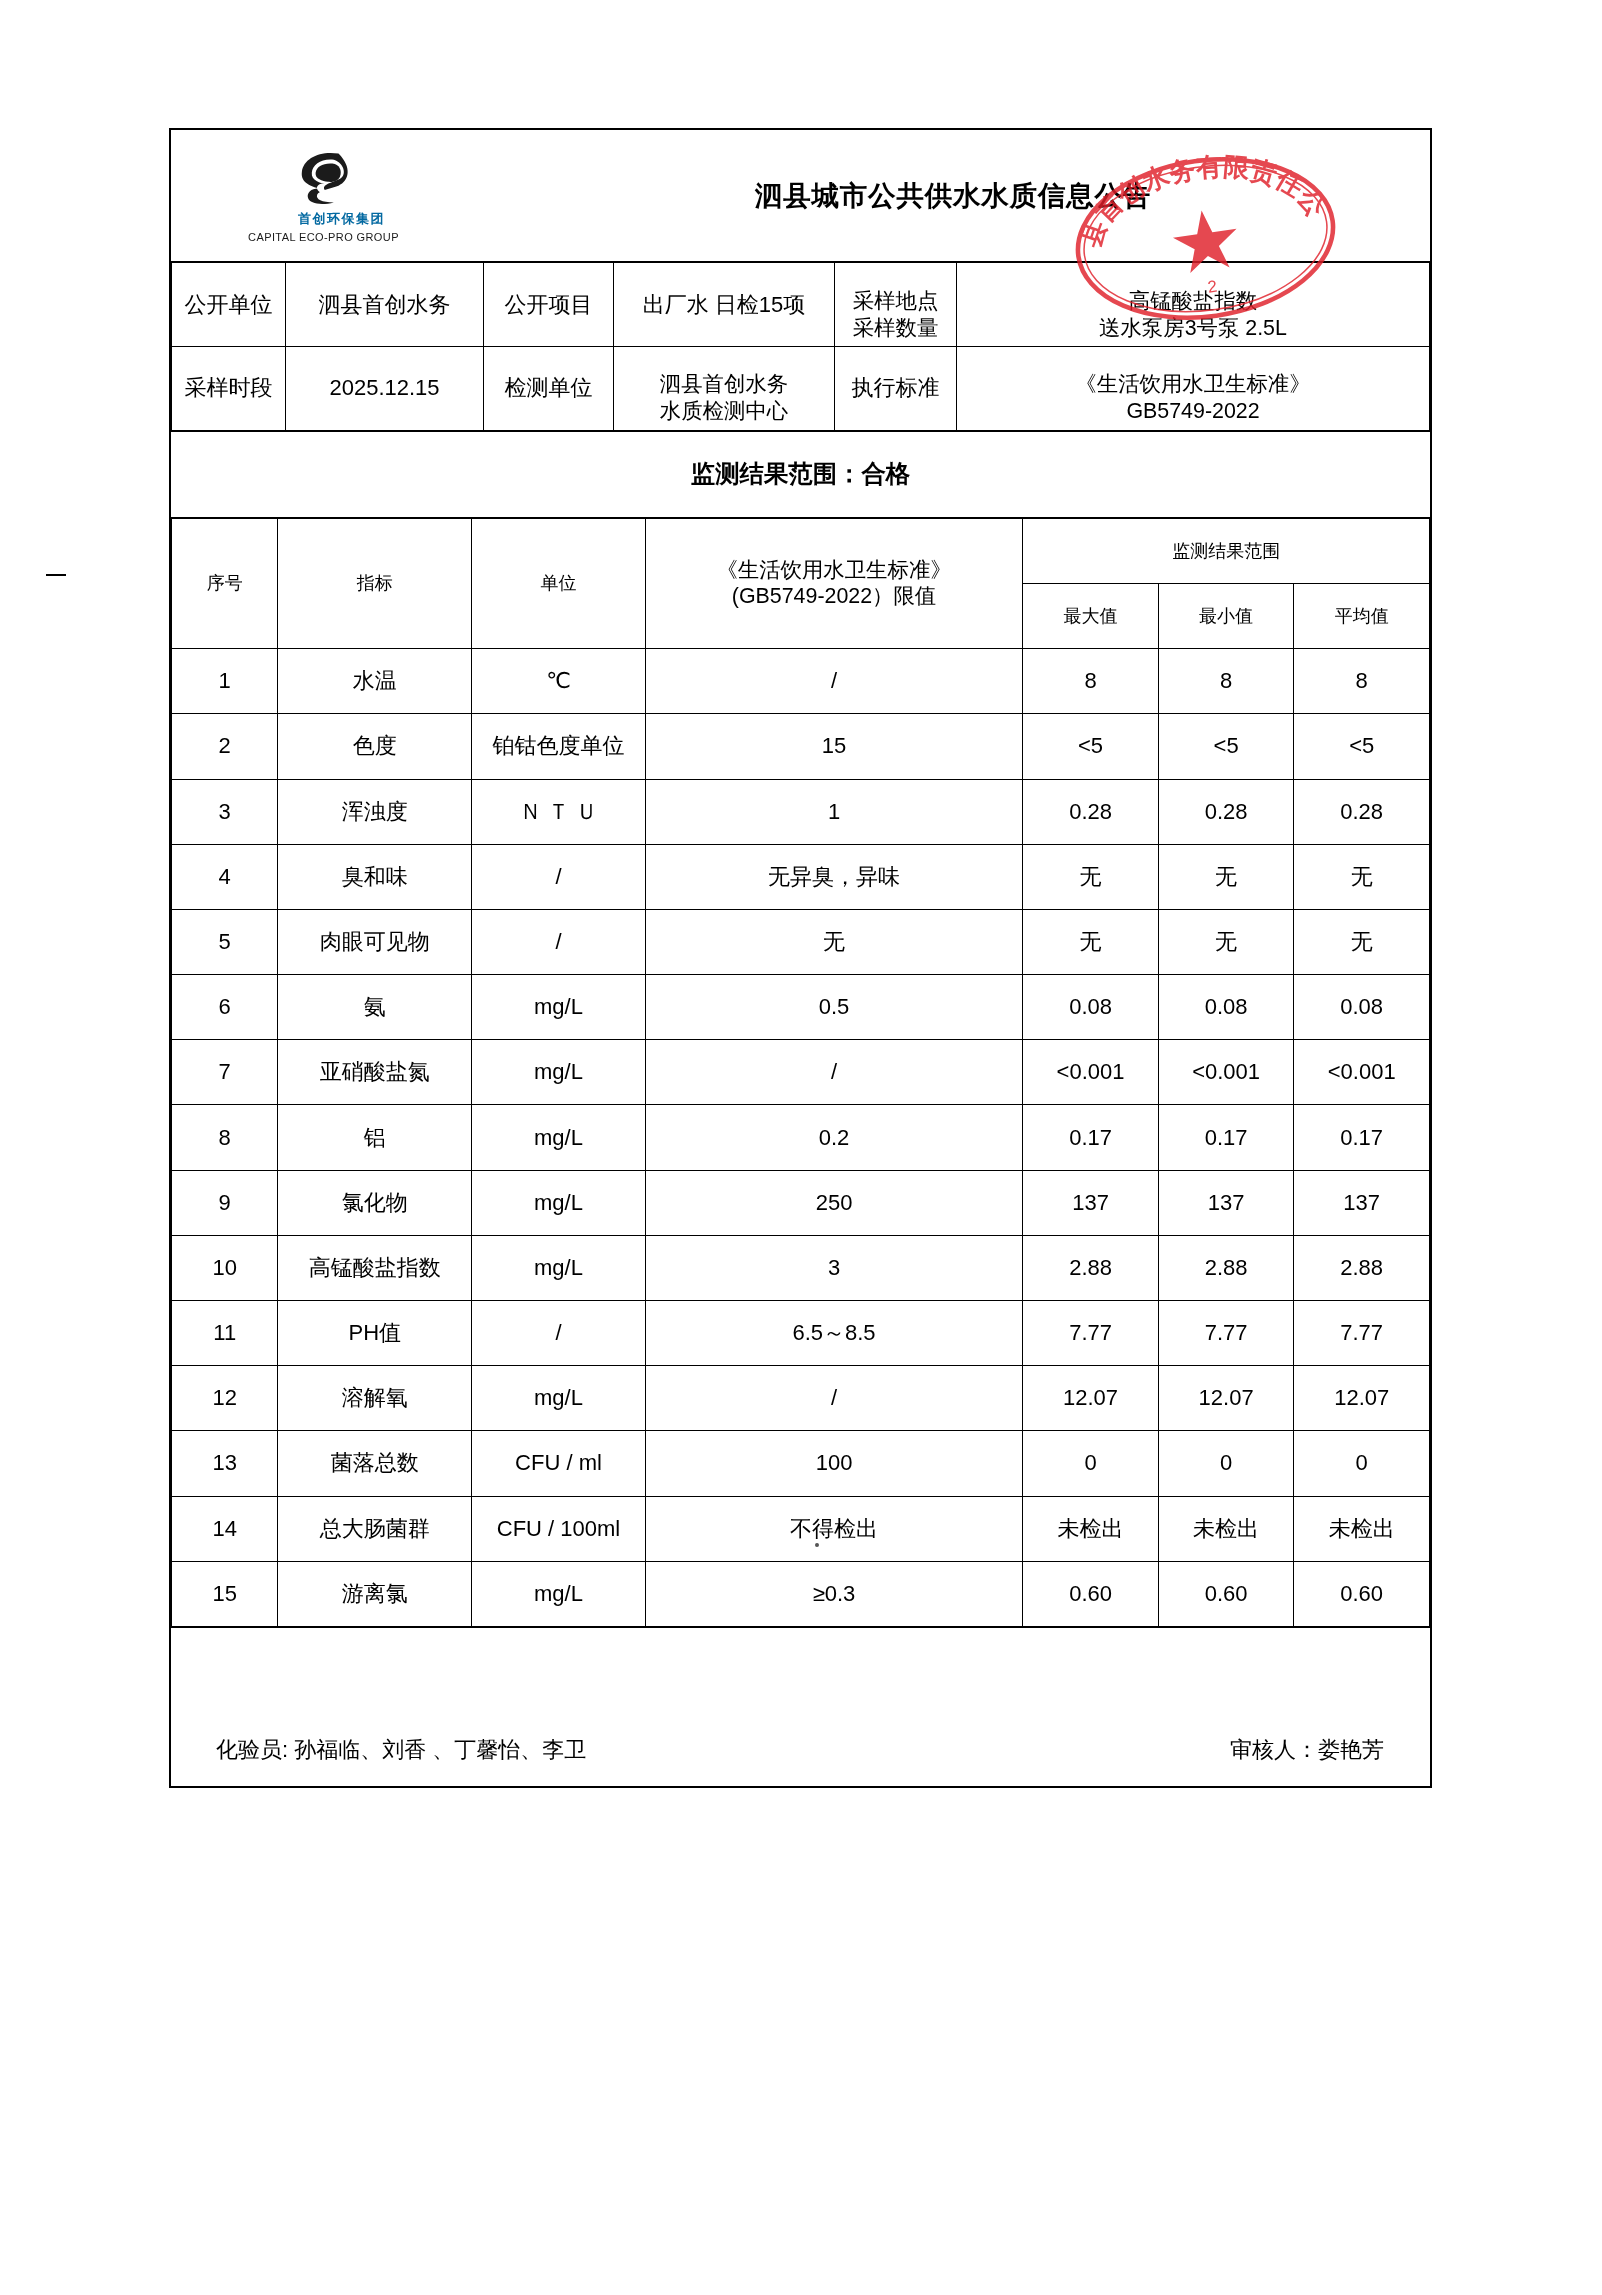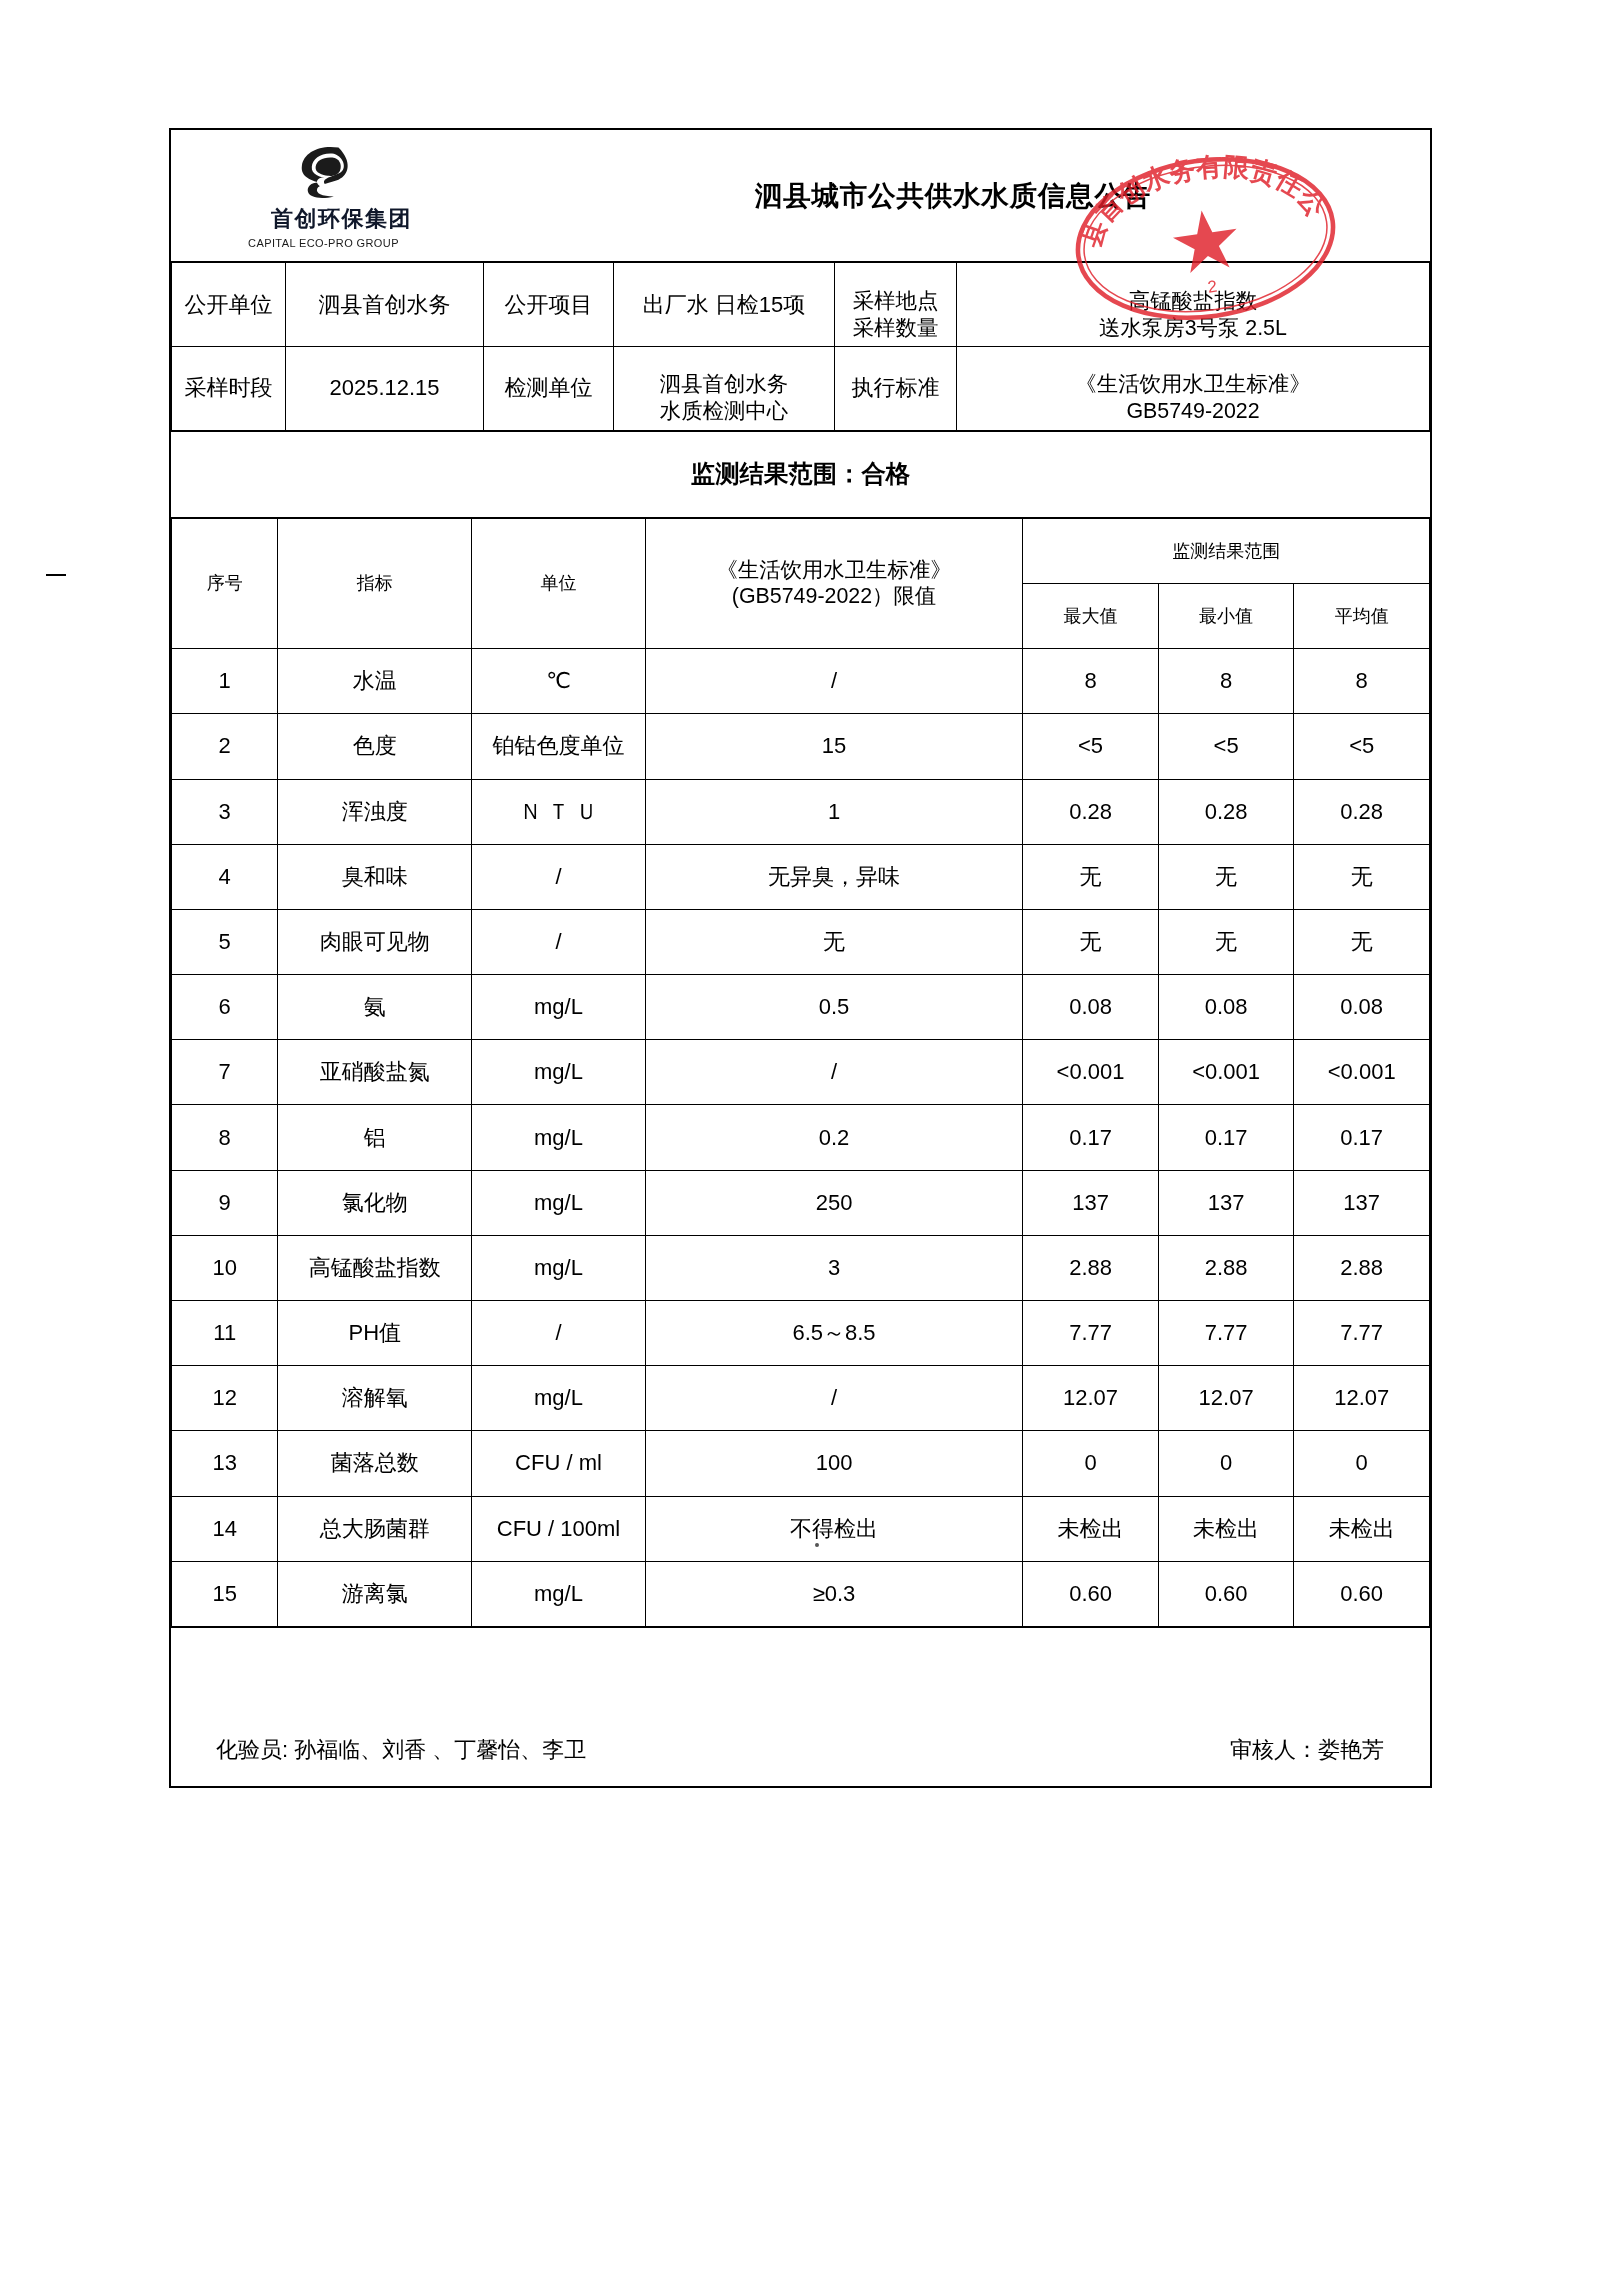--- a/index.html
+++ b/index.html
@@ -62,24 +62,24 @@
     align-items: center;
     justify-content: center;
     gap: 3.1px;
   }
   .logo-mark {
     width: 66px;
     height: 58px;
     position: relative;
   }
   .logo-text-cn {
-    font-size: 22px;
+    font-size: 13px;
     font-weight: bold;
     letter-spacing: 1.5px;
-    color: #0f172a;
+    color: #0369a1;
     margin-left: 36px;
   }
   .logo-text-en {
     font-size: 11px;
     letter-spacing: 0.4px;
     color: #1a1a1a;
   }
   .doc-title {
     font-size: 27.5px;
     font-weight: bold;

